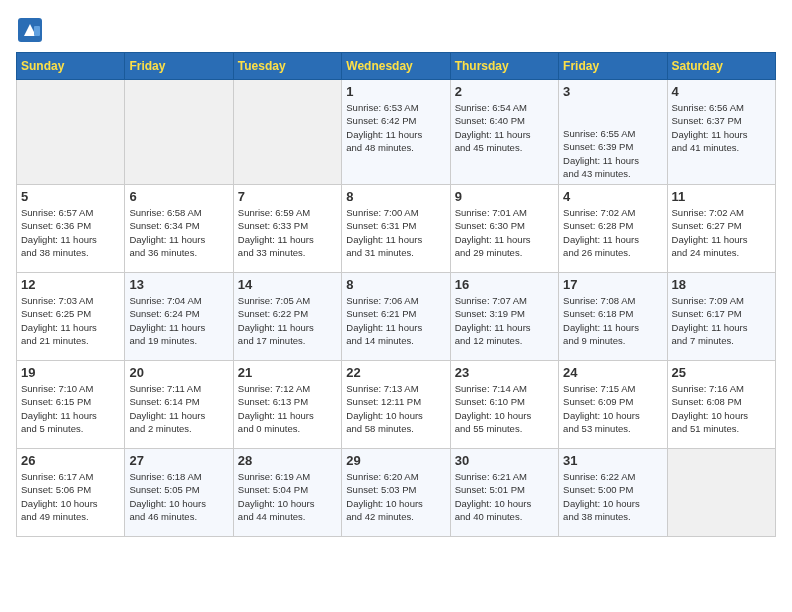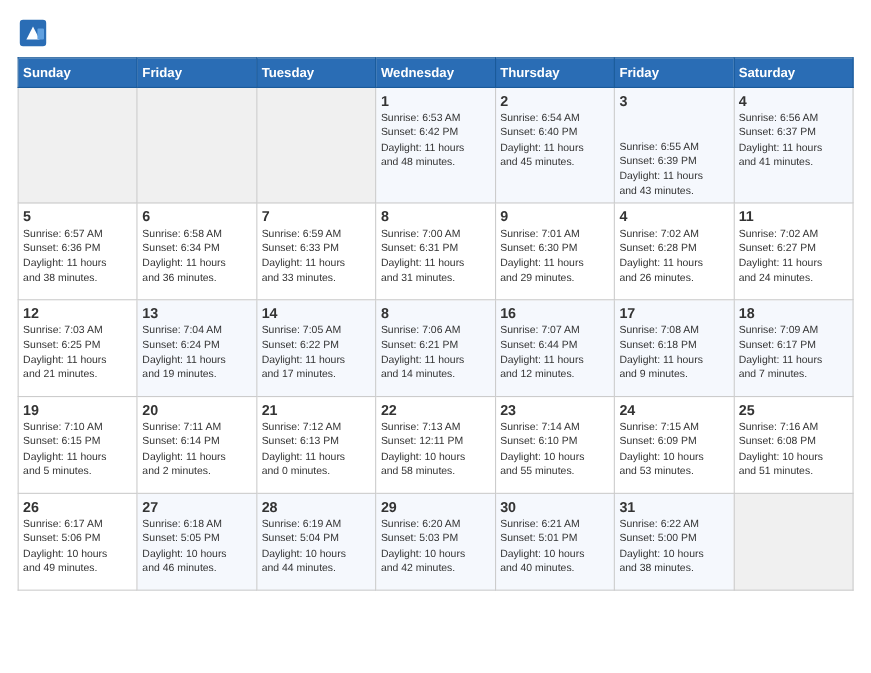--- a/index.html
+++ b/index.html
@@ -53,21 +53,21 @@
       font-size: 16px;
       color: #555;
     }
     table {
       width: 100%;
       border-collapse: collapse;
       table-layout: fixed;
     }
     thead tr th {
       background-color: #2a6db5;
-      color: #ffffff;
+      color: #fde047;
       font-size: 12px;
       font-weight: bold;
       padding: 6px 4px;
       text-align: left;
       border: 1px solid #1a5a9a;
     }
     tbody tr td {
       border: 1px solid #ccc;
       vertical-align: top;
       padding: 4px;
@@ -241,21 +241,21 @@
         <td>
           <span class="day-number">8</span>
           <div class="day-info" style="white-space: pre-line;">Sunrise: 7:06 AM
 Sunset: 6:21 PM
 Daylight: 11 hours
 and 14 minutes.</div>
         </td>
         <td>
           <span class="day-number">16</span>
           <div class="day-info" style="white-space: pre-line;">Sunrise: 7:07 AM
-Sunset: 6:44 PM
+Sunset: 3:19 PM
 Daylight: 11 hours
 and 12 minutes.</div>
         </td>
         <td>
           <span class="day-number">17</span>
           <div class="day-info" style="white-space: pre-line;">Sunrise: 7:08 AM
 Sunset: 6:18 PM
 Daylight: 11 hours
 and 9 minutes.</div>
         </td>

